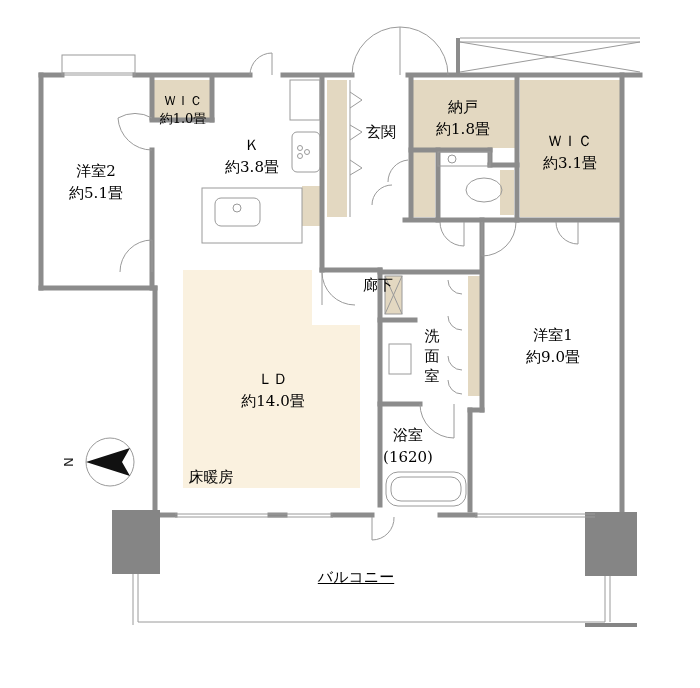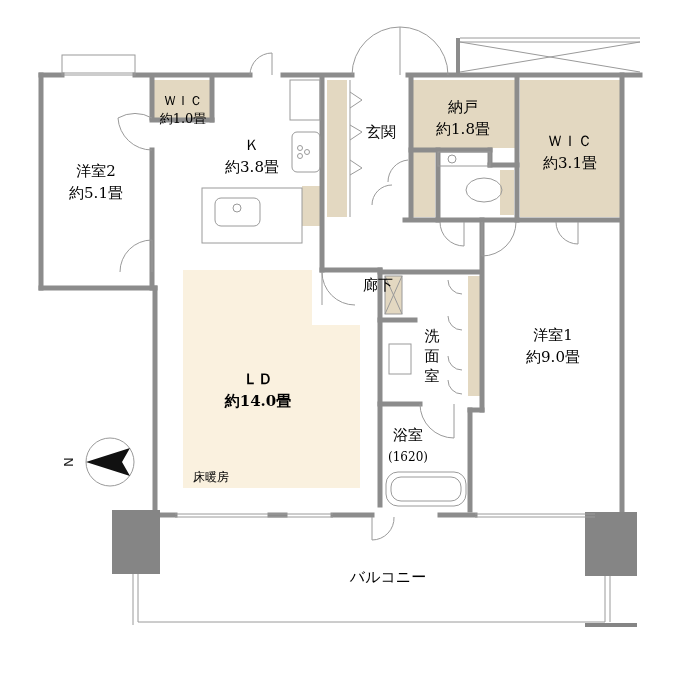--- a/index.html
+++ b/index.html
@@ -2,21 +2,21 @@
 <html><head>
 <meta charset="utf-8">
 <style>
   html, body { margin:0; padding:0; background:#ffffff; }
   body { width:700px; height:688px; position:relative; overflow:hidden;
          font-family:"DejaVu Serif","Liberation Serif",serif; color:#4a4a4a; }
   #plan { position:absolute; left:0; top:0; width:700px; height:688px; }
   .lbl { position:absolute; text-align:center; font-size:15px; line-height:22px;
          color:#000000; white-space:nowrap; transform:translateX(-50%); }
   .lbl span { display:block; }
-  .small { font-size:12px; }
+  .small { font-size:15px; }
   .vert span { line-height:20px; }
 </style>
 </head>
 <body>
 
 <svg id="plan" viewBox="0 0 700 688" xmlns="http://www.w3.org/2000/svg">
 
   <g>
     <rect x="153" y="80" width="60" height="40" fill="#e3d8c1"></rect>
     <rect x="413" y="80" width="102" height="68" fill="#e3d8c1"></rect>
@@ -165,35 +165,35 @@
   <span>納戸</span>
   <span>約1.8畳</span>
 </div>
 <div class="lbl" style="left:570px;top:130px;">
   <span>ＷＩＣ</span>
   <span>約3.1畳</span>
 </div>
 <div class="lbl" style="left:378px;top:230px;margin-top:44px;">
   <span>廊下</span>
 </div>
-<div class="lbl" style="left:258px;top:368px;font-weight:bold;">
+<div class="lbl" style="left:273px;top:368px;">
   <span>ＬＤ</span>
   <span>約14.0畳</span>
 </div>
 <div class="lbl small" style="left:211px;top:466px;">
   <span>床暖房</span>
 </div>
 <div class="lbl vert" style="left:432px;top:326px;">
   <span>洗</span>
   <span>面</span>
   <span>室</span>
 </div>
 <div class="lbl" style="left:408px;top:424px;text-align:center;">
   <span>浴室</span>
   <span class="small">(1620)</span>
 </div>
 <div class="lbl" style="left:553px;top:324px;">
   <span>洋室1</span>
   <span>約9.0畳</span>
 </div>
-<div class="lbl" style="left:388px;top:566px;">
+<div class="lbl" style="left:356px;top:566px;text-decoration:underline;">
   <span>バルコニー</span>
 </div>
 
 </body></html>

